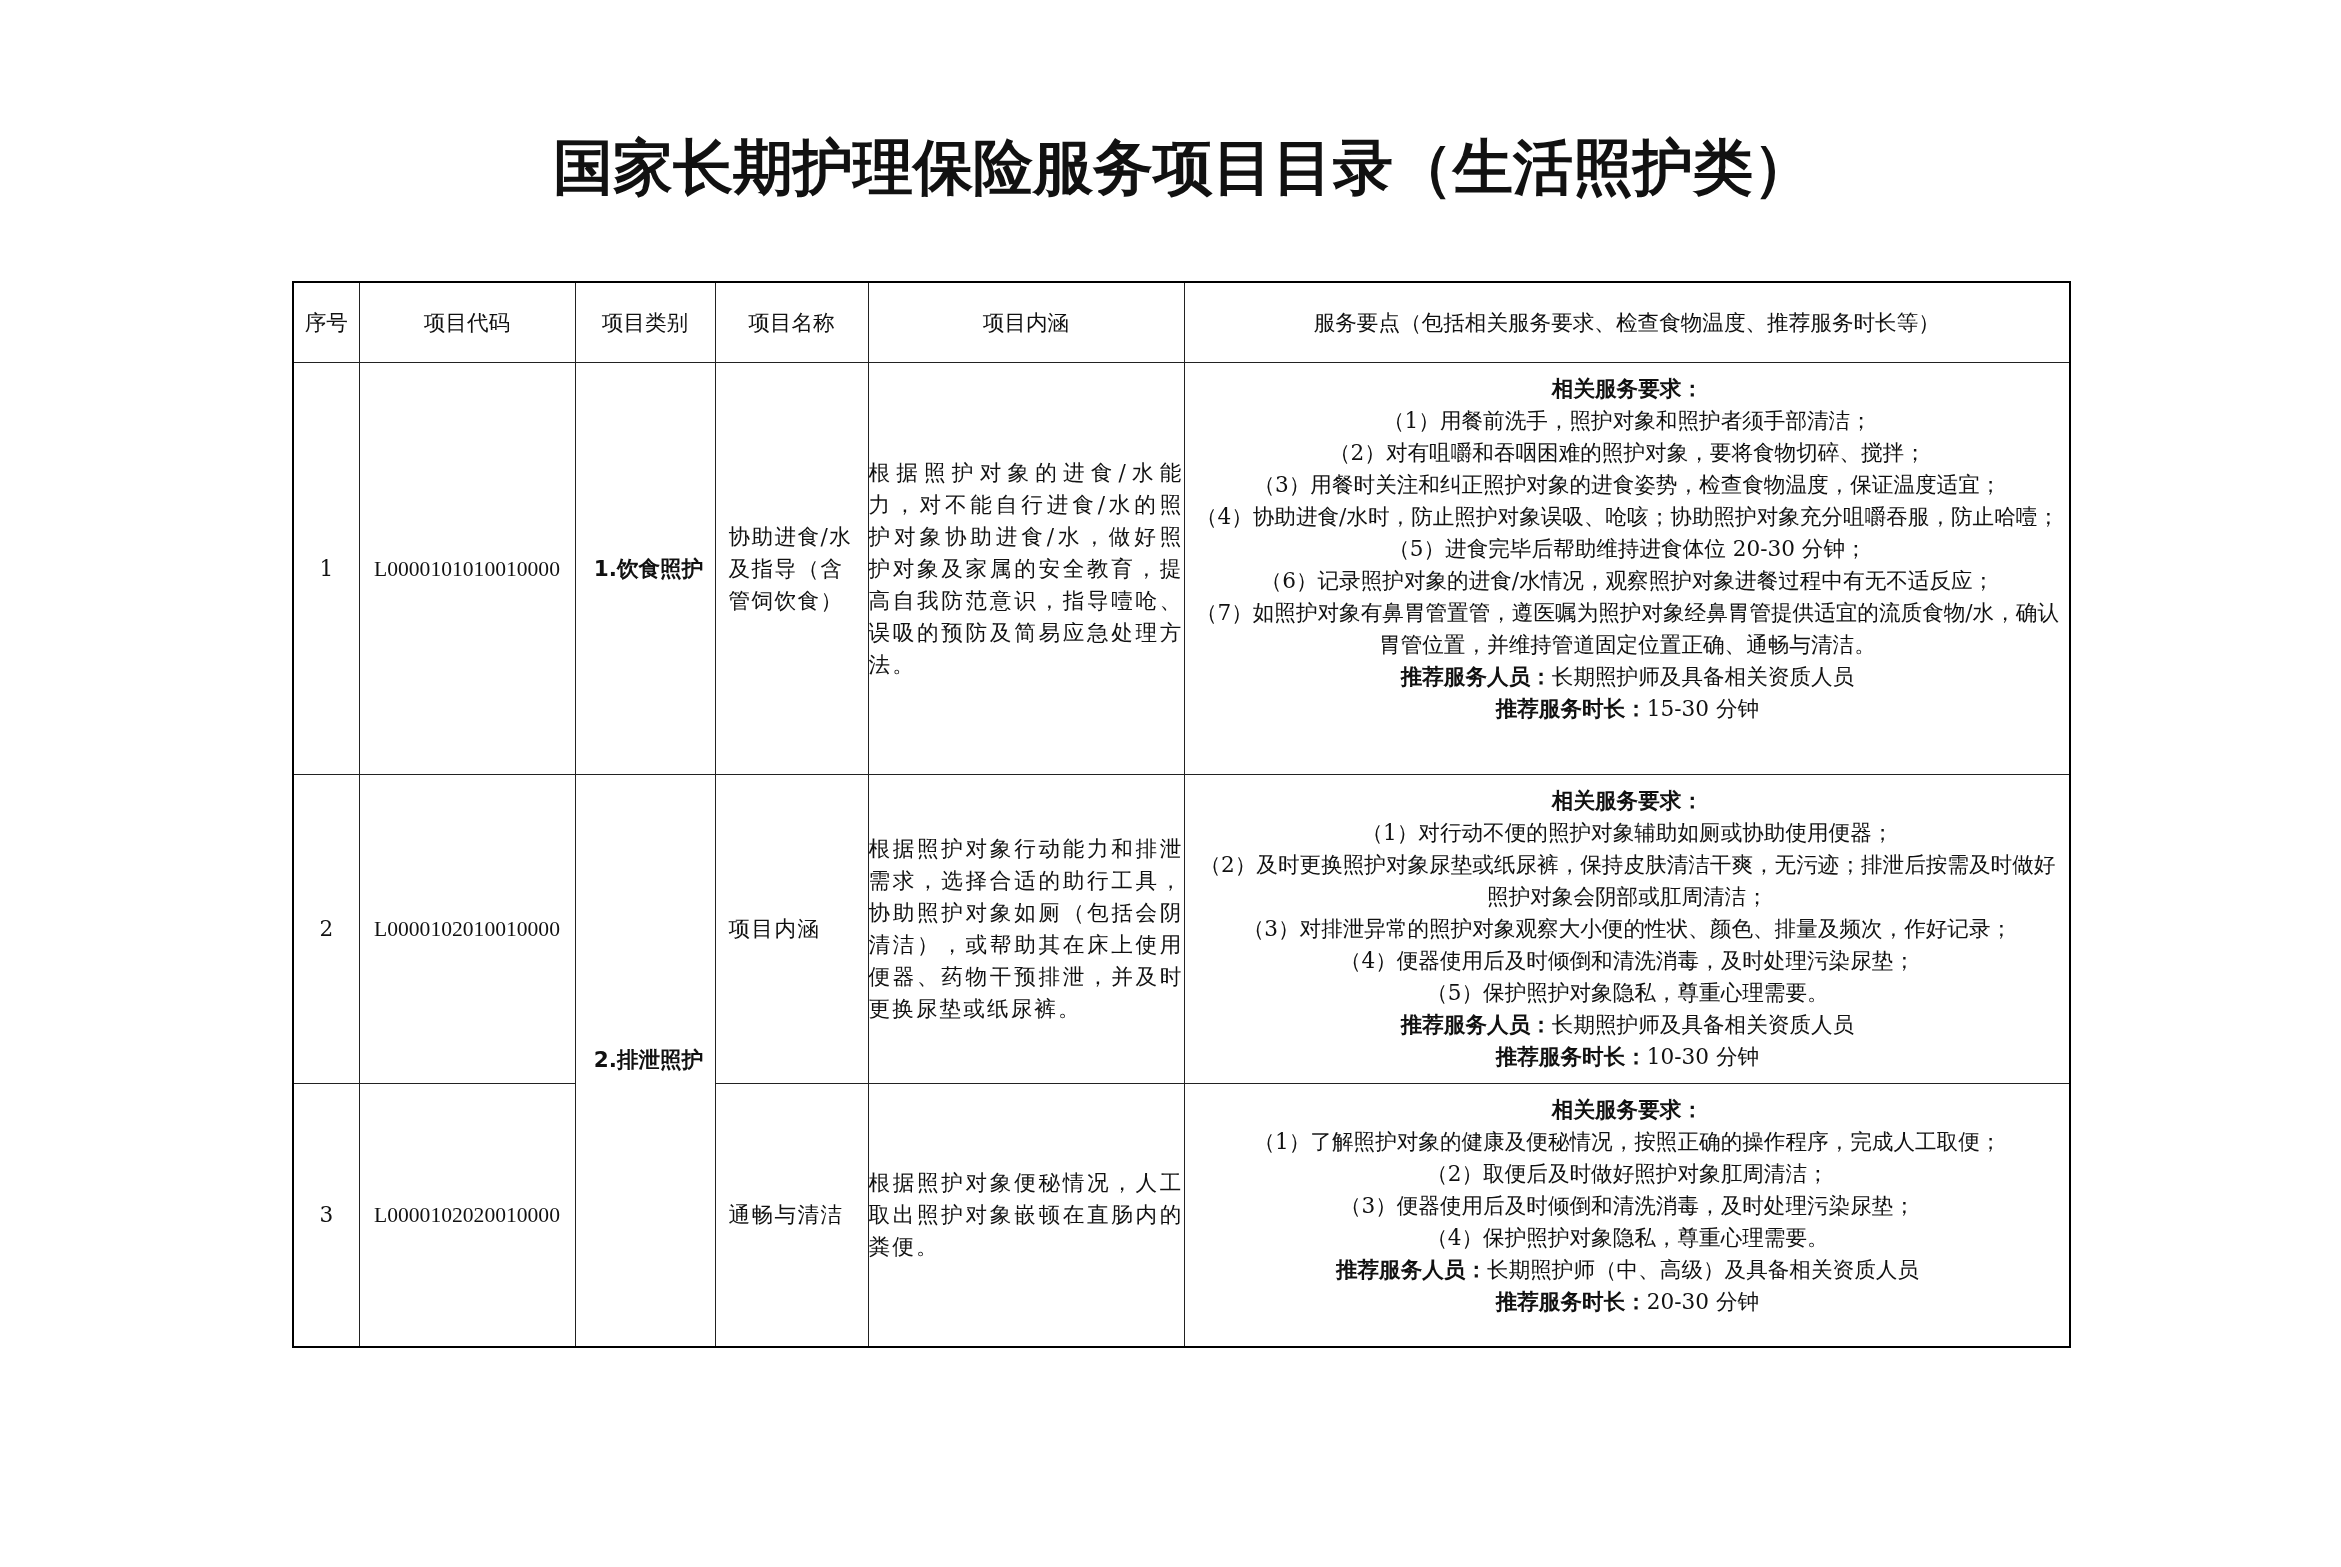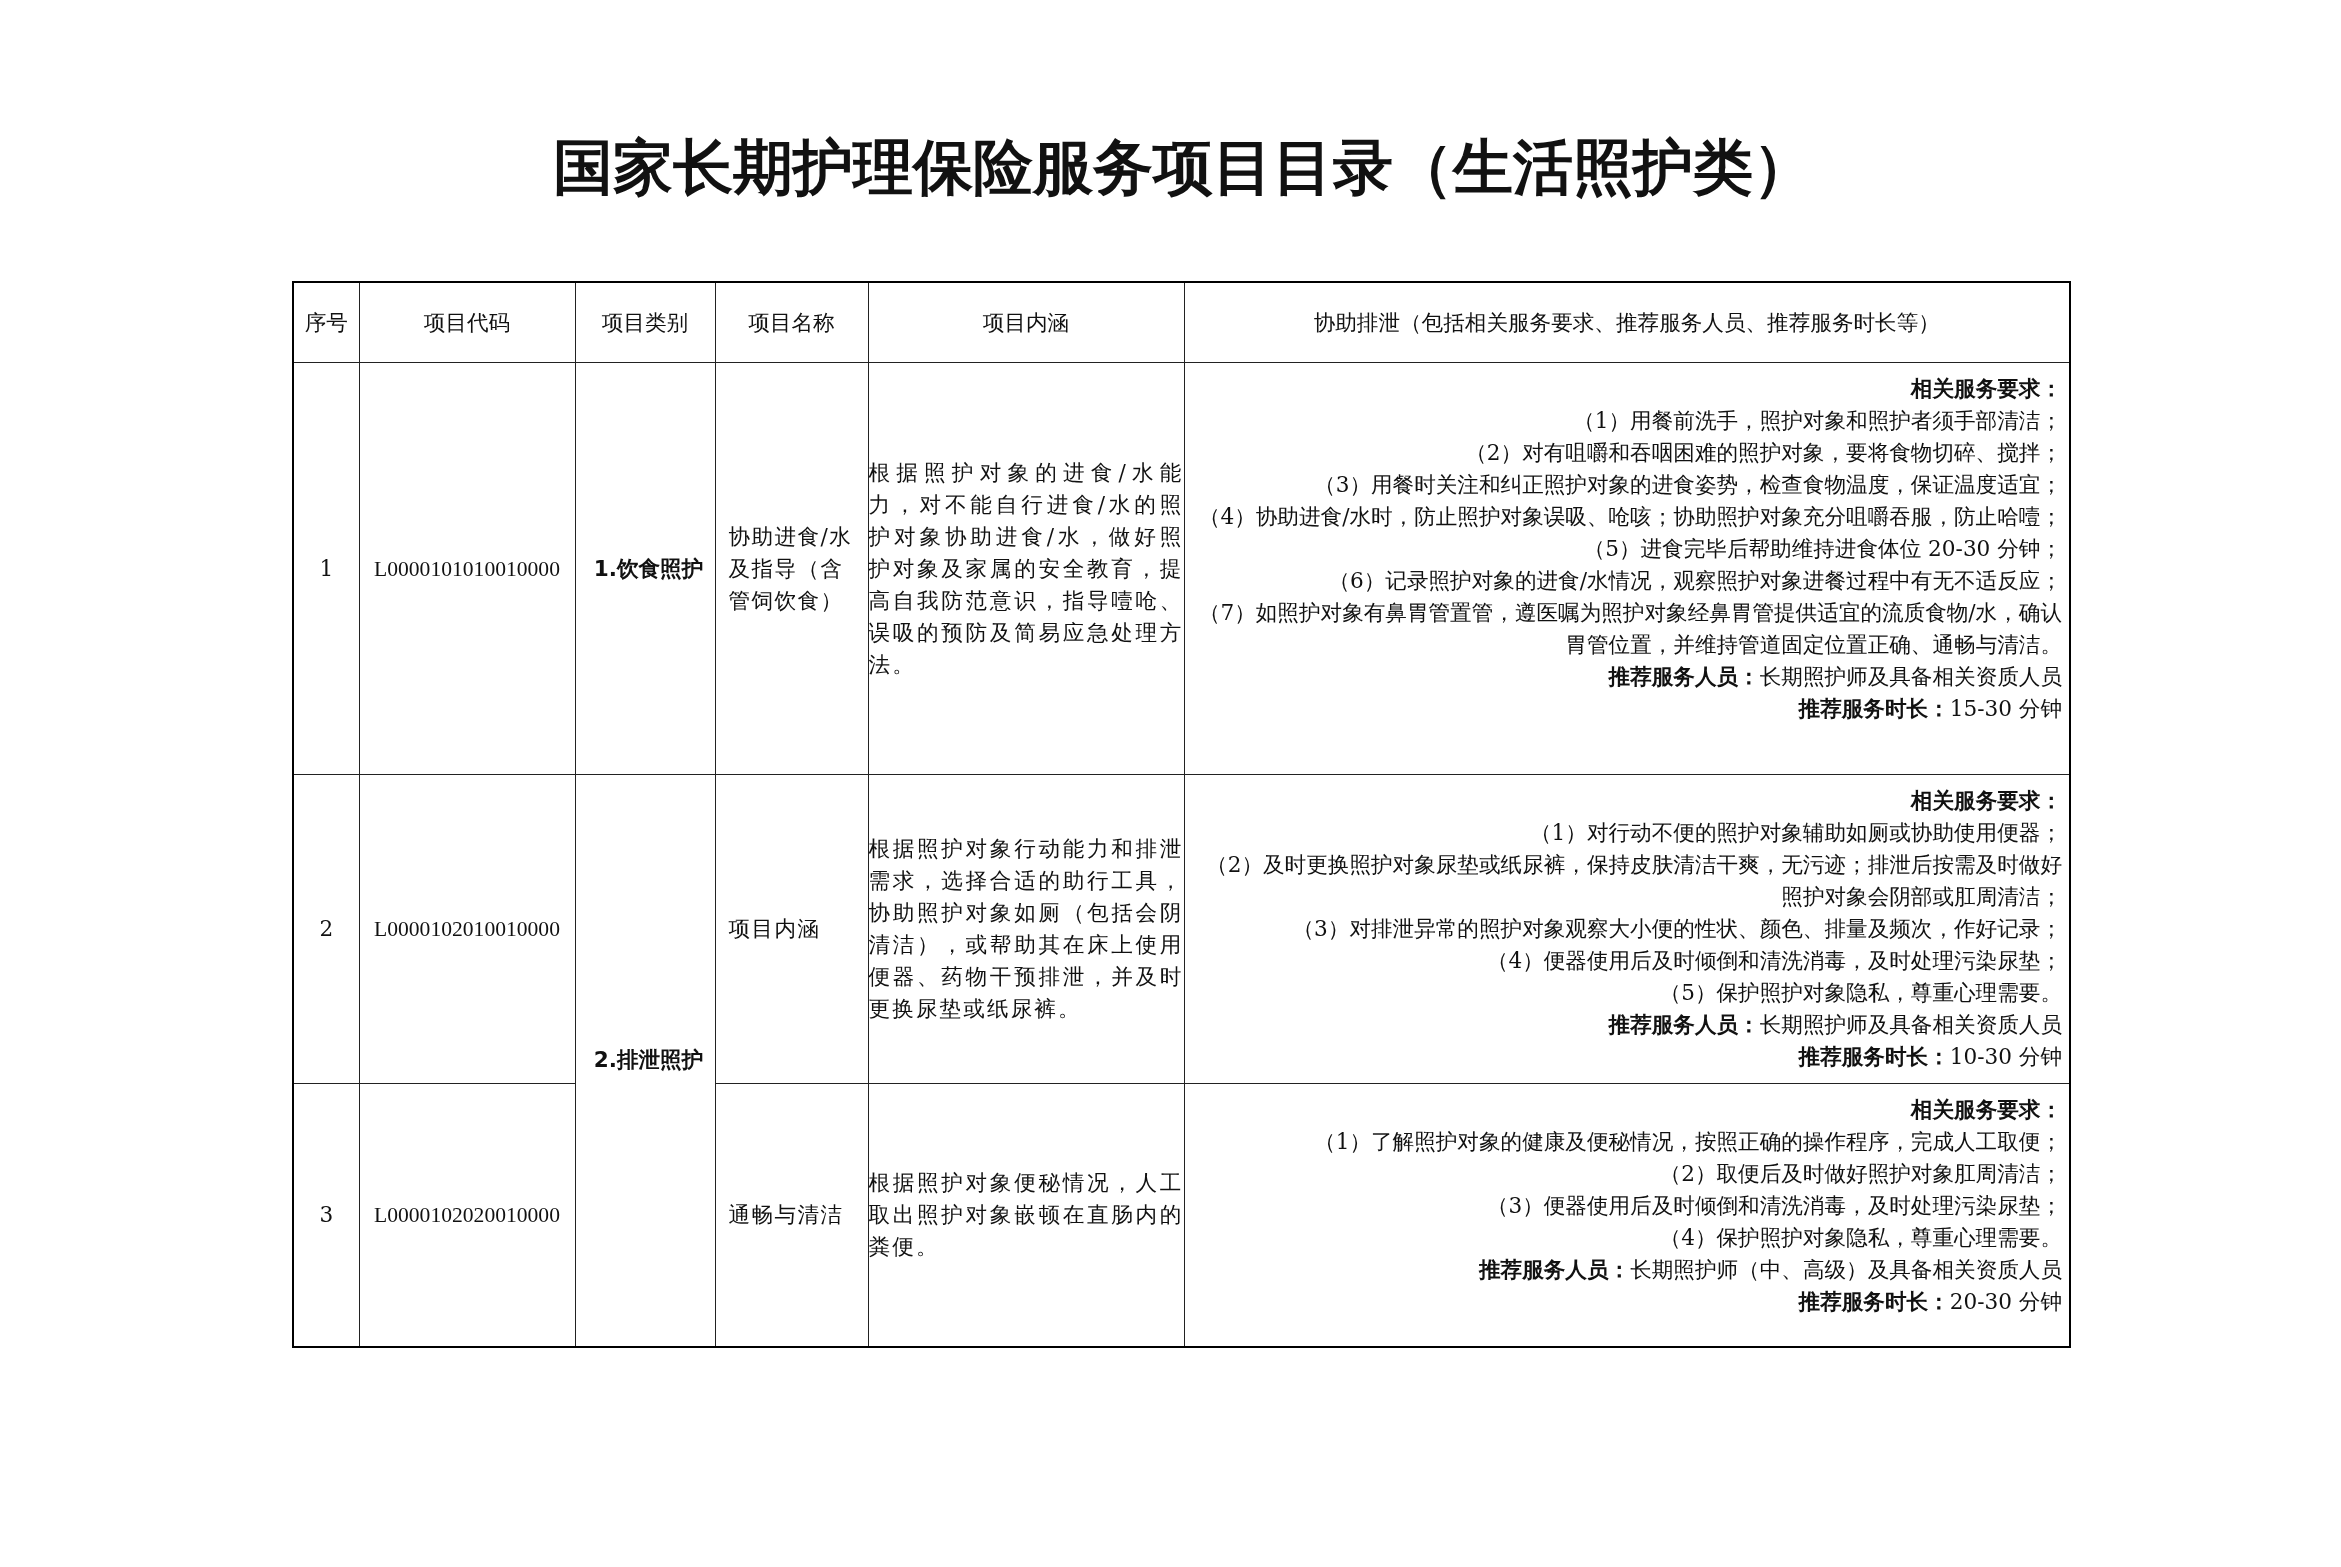--- a/index.html
+++ b/index.html
@@ -11,21 +11,21 @@
   table.catalog { position: absolute; left: 292px; top: 281px; width: 1777px; height: 1065px;
                   border-collapse: collapse; border: 2.8px solid #000; table-layout: fixed; }
   table.catalog td, table.catalog th { border: 1.4px solid #222; padding: 0; vertical-align: middle;
                   font-size: 21.6px; line-height: 32px; }
   th { font-weight: normal; font-family: "DejaVu Sans", "Liberation Sans", sans-serif; text-align: center; height: 79px; margin-top: 12px; }
   .c-seq { text-align: center; }
   .c-code { text-align: center; font-family: "Liberation Serif", "DejaVu Serif", serif; font-size: 21.6px; }
   .c-cat { text-align: center; padding-left: 7px !important; font-weight: bold; font-family: "DejaVu Sans", "Liberation Sans", sans-serif; }
   .c-name { text-align: left; padding: 0 13px !important; letter-spacing: 1.4px; }
   .c-desc { text-align: justify; padding: 0 0 !important; letter-spacing: 2.1px; }
-  .c-pts { vertical-align: top !important; padding: 9.7px 7px 0 8.3px !important; text-align: right; }
+  .c-pts { vertical-align: top !important; padding: 9.7px 7px 0 8.3px !important; text-align: center; }
   .pts-head { font-weight: bold; font-family: "DejaVu Sans", "Liberation Sans", sans-serif; }
   .pts-item { display: block; }
   .pts-label { font-weight: bold; font-family: Liberation Sans, sans-serif; }
   .cat-cell-2 { vertical-align: middle; }
 </style>
 </head>
 <body>
 
 <div class="title">国家长期护理保险服务项目目录（生活照护类）</div>
 
@@ -38,21 +38,21 @@
     <col style="width:316px">
     <col style="width:886px">
   </colgroup>
   <thead>
     <tr>
       <th>序号</th>
       <th>项目代码</th>
       <th>项目类别</th>
       <th>项目名称</th>
       <th>项目内涵</th>
-      <th>协助排泄（包括相关服务要求、推荐服务人员、推荐服务时长等）</th>
+      <th>服务要点（包括相关服务要求、检查食物温度、推荐服务时长等）</th>
     </tr>
   </thead>
   <tbody>
 
     <tr style="height:412px">
       <td class="c-seq">1</td>
       <td class="c-code">L0000101010010000</td>
       <td class="c-cat">1.饮食照护</td>
       <td class="c-name">协助进食/水及指导（含管饲饮食）</td>
       <td class="c-desc">根据照护对象的进食/水能力，对不能自行进食/水的照护对象协助进食/水，做好照护对象及家属的安全教育，提高自我防范意识，指导噎呛、误吸的预防及简易应急处理方法。</td>

